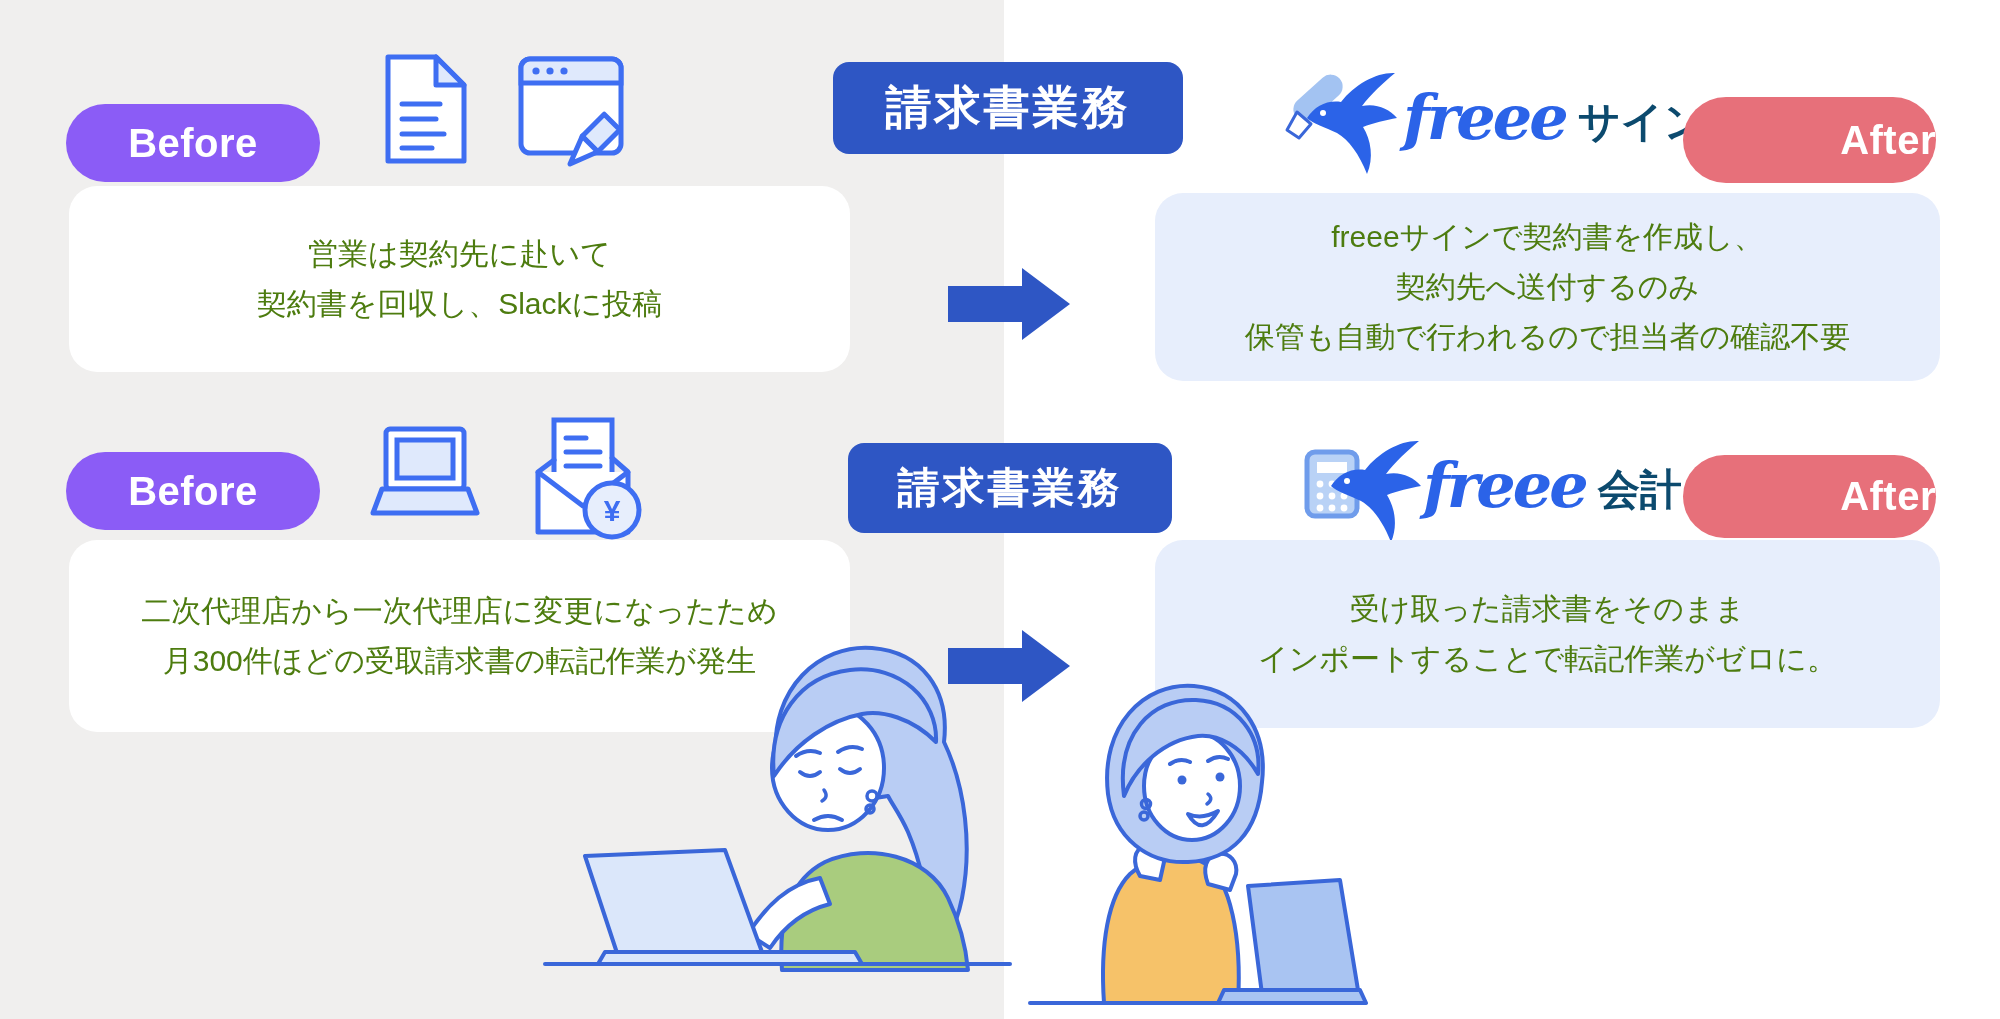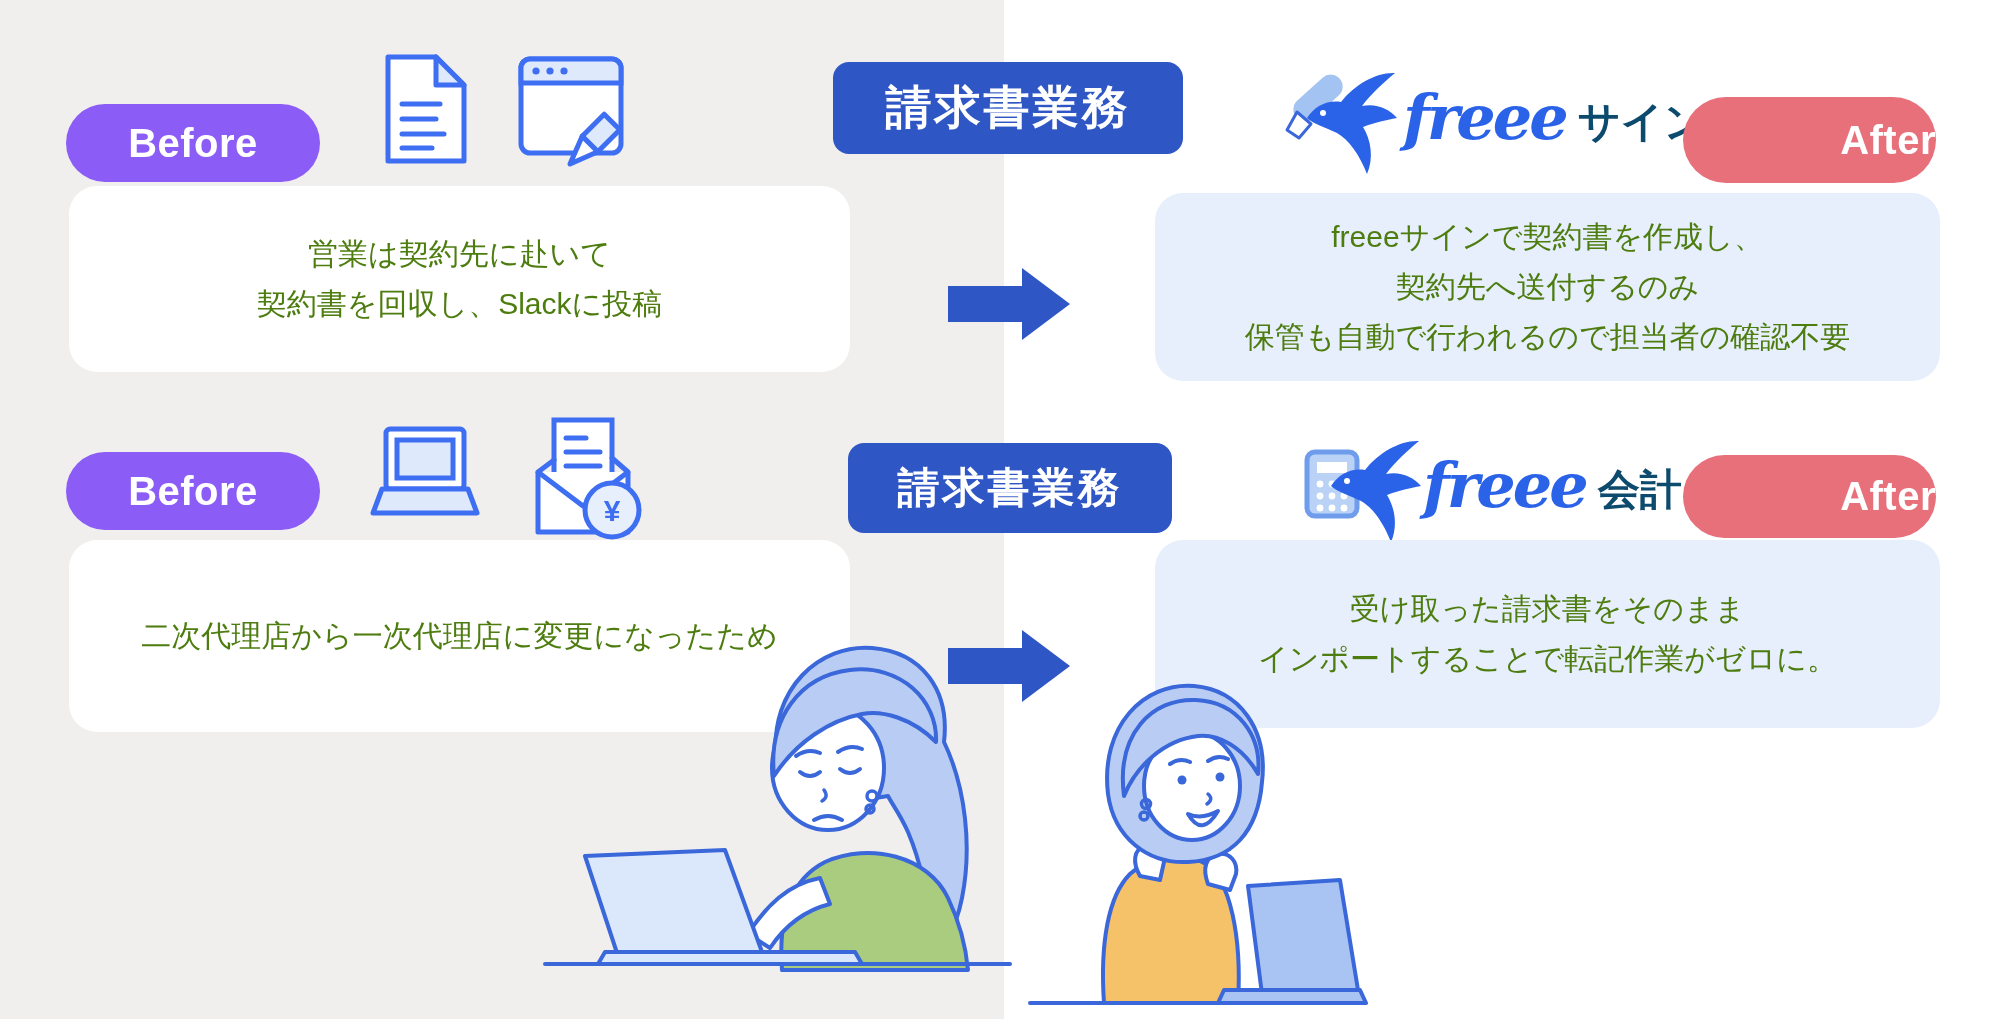--- a/index.html
+++ b/index.html
@@ -127,20 +127,21 @@
       <path d="M14,56 L30,44 M88,42 L104,56" stroke="#3e6ef2" stroke-width="5" stroke-linecap="round"></path>
       <path d="M14,56 V116 H104 V56" fill="#ffffff" stroke="#3e6ef2" stroke-width="5" stroke-linejoin="round"></path>
       <path d="M14,56 L59,90 L104,56" fill="#ffffff" stroke="#3e6ef2" stroke-width="5" stroke-linejoin="round"></path>
       <circle cx="88" cy="94" r="27" fill="#e7eefc" stroke="#3e6ef2" stroke-width="5"></circle>
       <text x="88" y="105" text-anchor="middle" font-size="30" font-weight="bold" fill="#3e6ef2">¥</text>
     </svg>
   </div>
 
   <div class="txt-box box-white" style="left:69px;top:540px;width:781px;height:192px">
     <div class="ln">二次代理店から一次代理店に変更になったため</div>
+    <div class="ln">月300件ほどの受取請求書の転記作業が発生</div>
   </div>
 
   <div class="cat-badge" style="left:848px;top:443px;width:324px;height:90px;font-size:42px">
     <span>請求書業務</span>
   </div>
 
   <div class="abs" style="left:948px;top:630px">
     <svg width="122" height="72" viewBox="0 0 122 72">
       <polygon points="0,18 74,18 74,0 122,36 74,72 74,54 0,54" fill="#2e56c4"></polygon>
     </svg>

